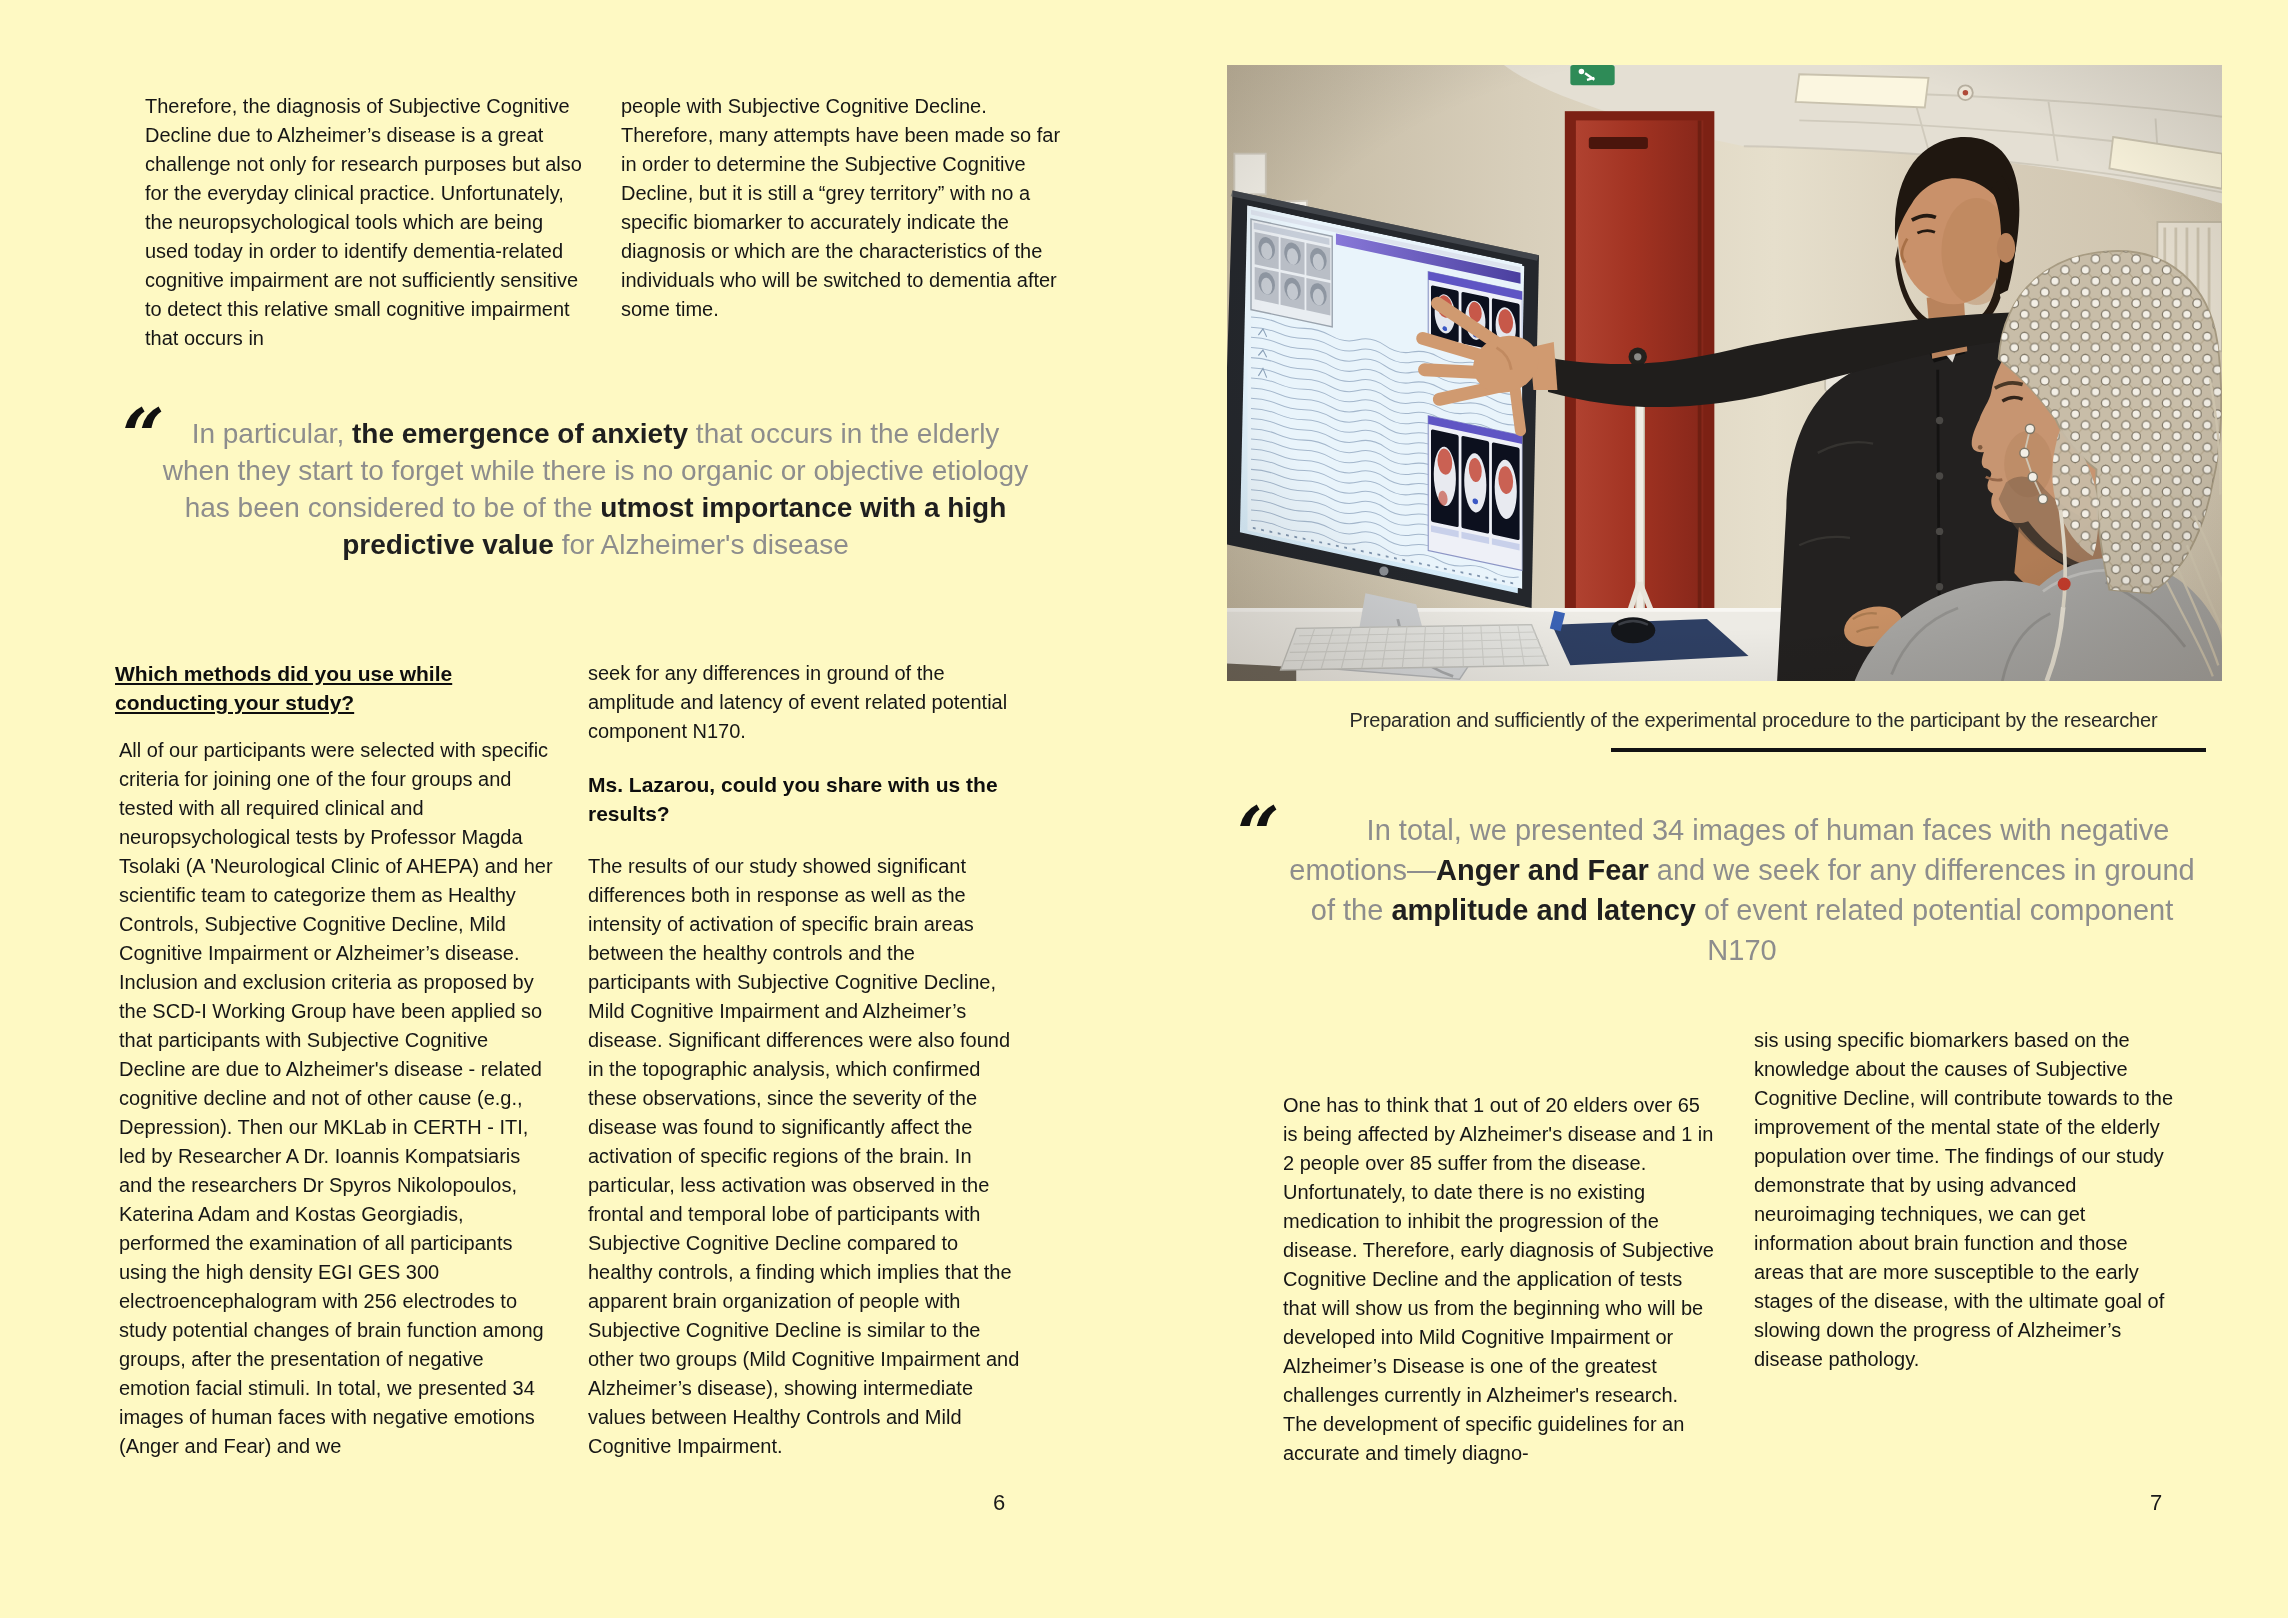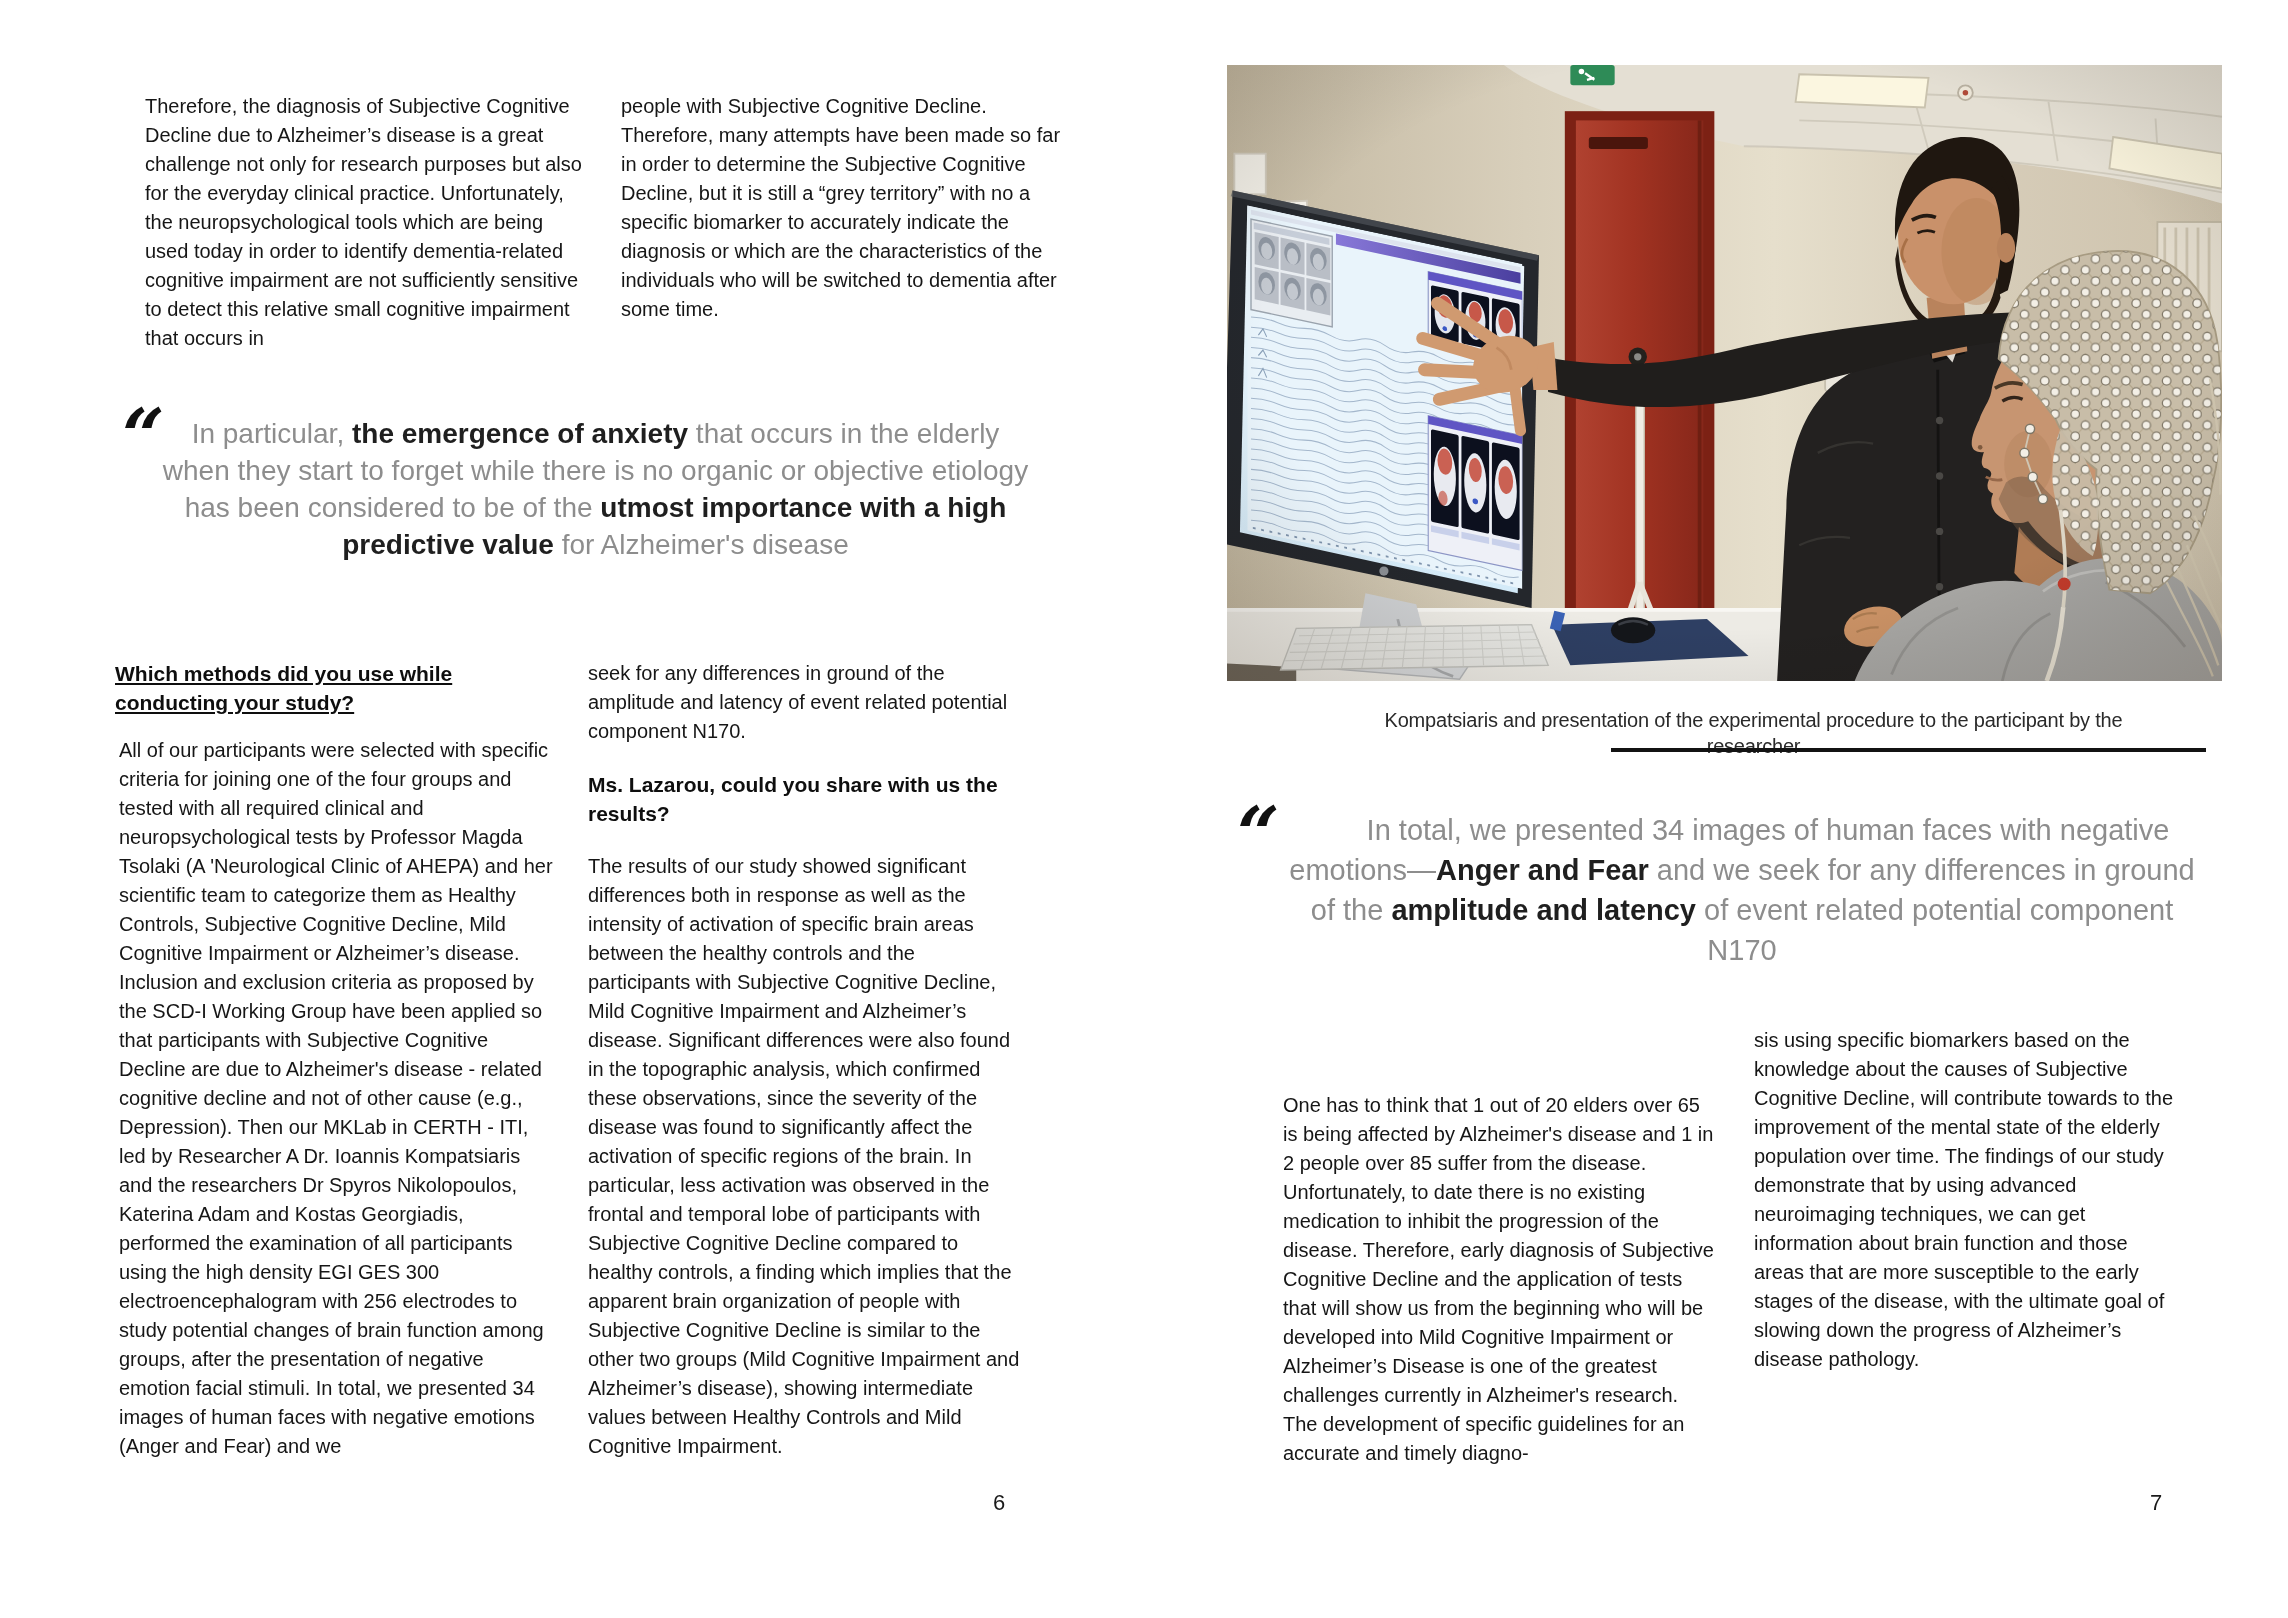--- a/index.html
+++ b/index.html
@@ -1,16 +1,16 @@
 <!DOCTYPE html>
 <html style="font-size:14.8px"><head>
 <meta charset="utf-8">
 <style>
   html,body{margin:0;padding:0;background:#9a9a9a;}
-  .sheet{position:relative;width:2289px;height:1619px;background:#ffffff;
+  .sheet{position:relative;width:2289px;height:1619px;background:#fef9c3;
          font-family:"Liberation Sans",sans-serif;color:#161616;overflow:hidden;}
   .abs{position:absolute;}
   .body-text{font-size:20px;line-height:29px;text-align:left;color:#161616;}
   .qhead{font-weight:700;font-size:21px;line-height:29px;color:#0e0e0e;}
   .quote-block{color:#8d8d8d;}
   .quote-left{font-size:28px;line-height:37px;text-align:center;}
   .quote-right{font-size:29px;line-height:40px;text-align:center;text-indent:52px;}
   .quote-block .rb{color:#1f1f1f;font-weight:700;}
   .qmark{font-family:"DejaVu Serif",serif;font-weight:700;font-style:italic;
          font-size:74px;line-height:1;color:#111;}
@@ -364,21 +364,21 @@
         <path d="M903,482 C908,522 910,552 906,587" stroke="#ddd6c6" stroke-width="4" fill="none"></path>
         <circle cx="907" cy="562" r="7" fill="#c23b2b"></circle>
         <path d="M906,587 C903,622 896,647 888,667" stroke="#e6e0d2" stroke-width="5" fill="none"></path>
       </g>
     </g>
 
     <rect x="0" y="0" width="1078" height="667" fill="url(#vig)"></rect>
   </svg>
   </div>
 
-  <div class="abs caption" style="left:1338px;top:707px;width:831px;">Kompatsiaris and presentation of the experimental procedure to the participant by the researcher</div>
+  <div class="abs caption" style="left:1338px;top:707px;width:831px;">Preparation and sufficiently of the experimental procedure to the participant by the researcher</div>
   <div class="abs cap-rule" style="left:1611px;top:748px;width:595px;"></div>
 
   <span class="abs qmark" style="left:1237px;top:797px;">“</span>
 
   <div class="abs quote-block quote-right" style="left:1283px;top:810px;width:918px;"><span>In total, we presented 34 images of human faces with negative emotions—</span><span class="rb">Anger and Fear</span><span> and we seek for any differences in ground of the </span><span class="rb">amplitude and latency</span><span> of event related potential component N170</span></div>
 
 
   <div class="abs body-text" style="left:1283px;top:1091px;width:432px;">One has to think that 1 out of 20 elders over 65 is being affected by Alzheimer's disease and 1 in 2 people over 85 suffer from the disease. Unfortunately, to date there is no existing medication to inhibit the progression of the disease. Therefore, early diagnosis of Subjective Cognitive Decline and the application of tests that will show us from the beginning who will be developed into Mild Cognitive Impairment or Alzheimer’s Disease is one of the greatest challenges currently in Alzheimer's research. The development of specific guidelines for an accurate and timely diagno-</div>
 
   <div class="abs body-text" style="left:1754px;top:1026px;width:426px;">sis using specific biomarkers based on the knowledge about the causes of Subjective Cognitive Decline, will contribute towards to the improvement of the mental state of the elderly population over time. The findings of our study demonstrate that by using advanced neuroimaging techniques, we can get information about brain function and those areas that are more susceptible to the early stages of the disease, with the ultimate goal of slowing down the progress of Alzheimer’s disease pathology.</div>

